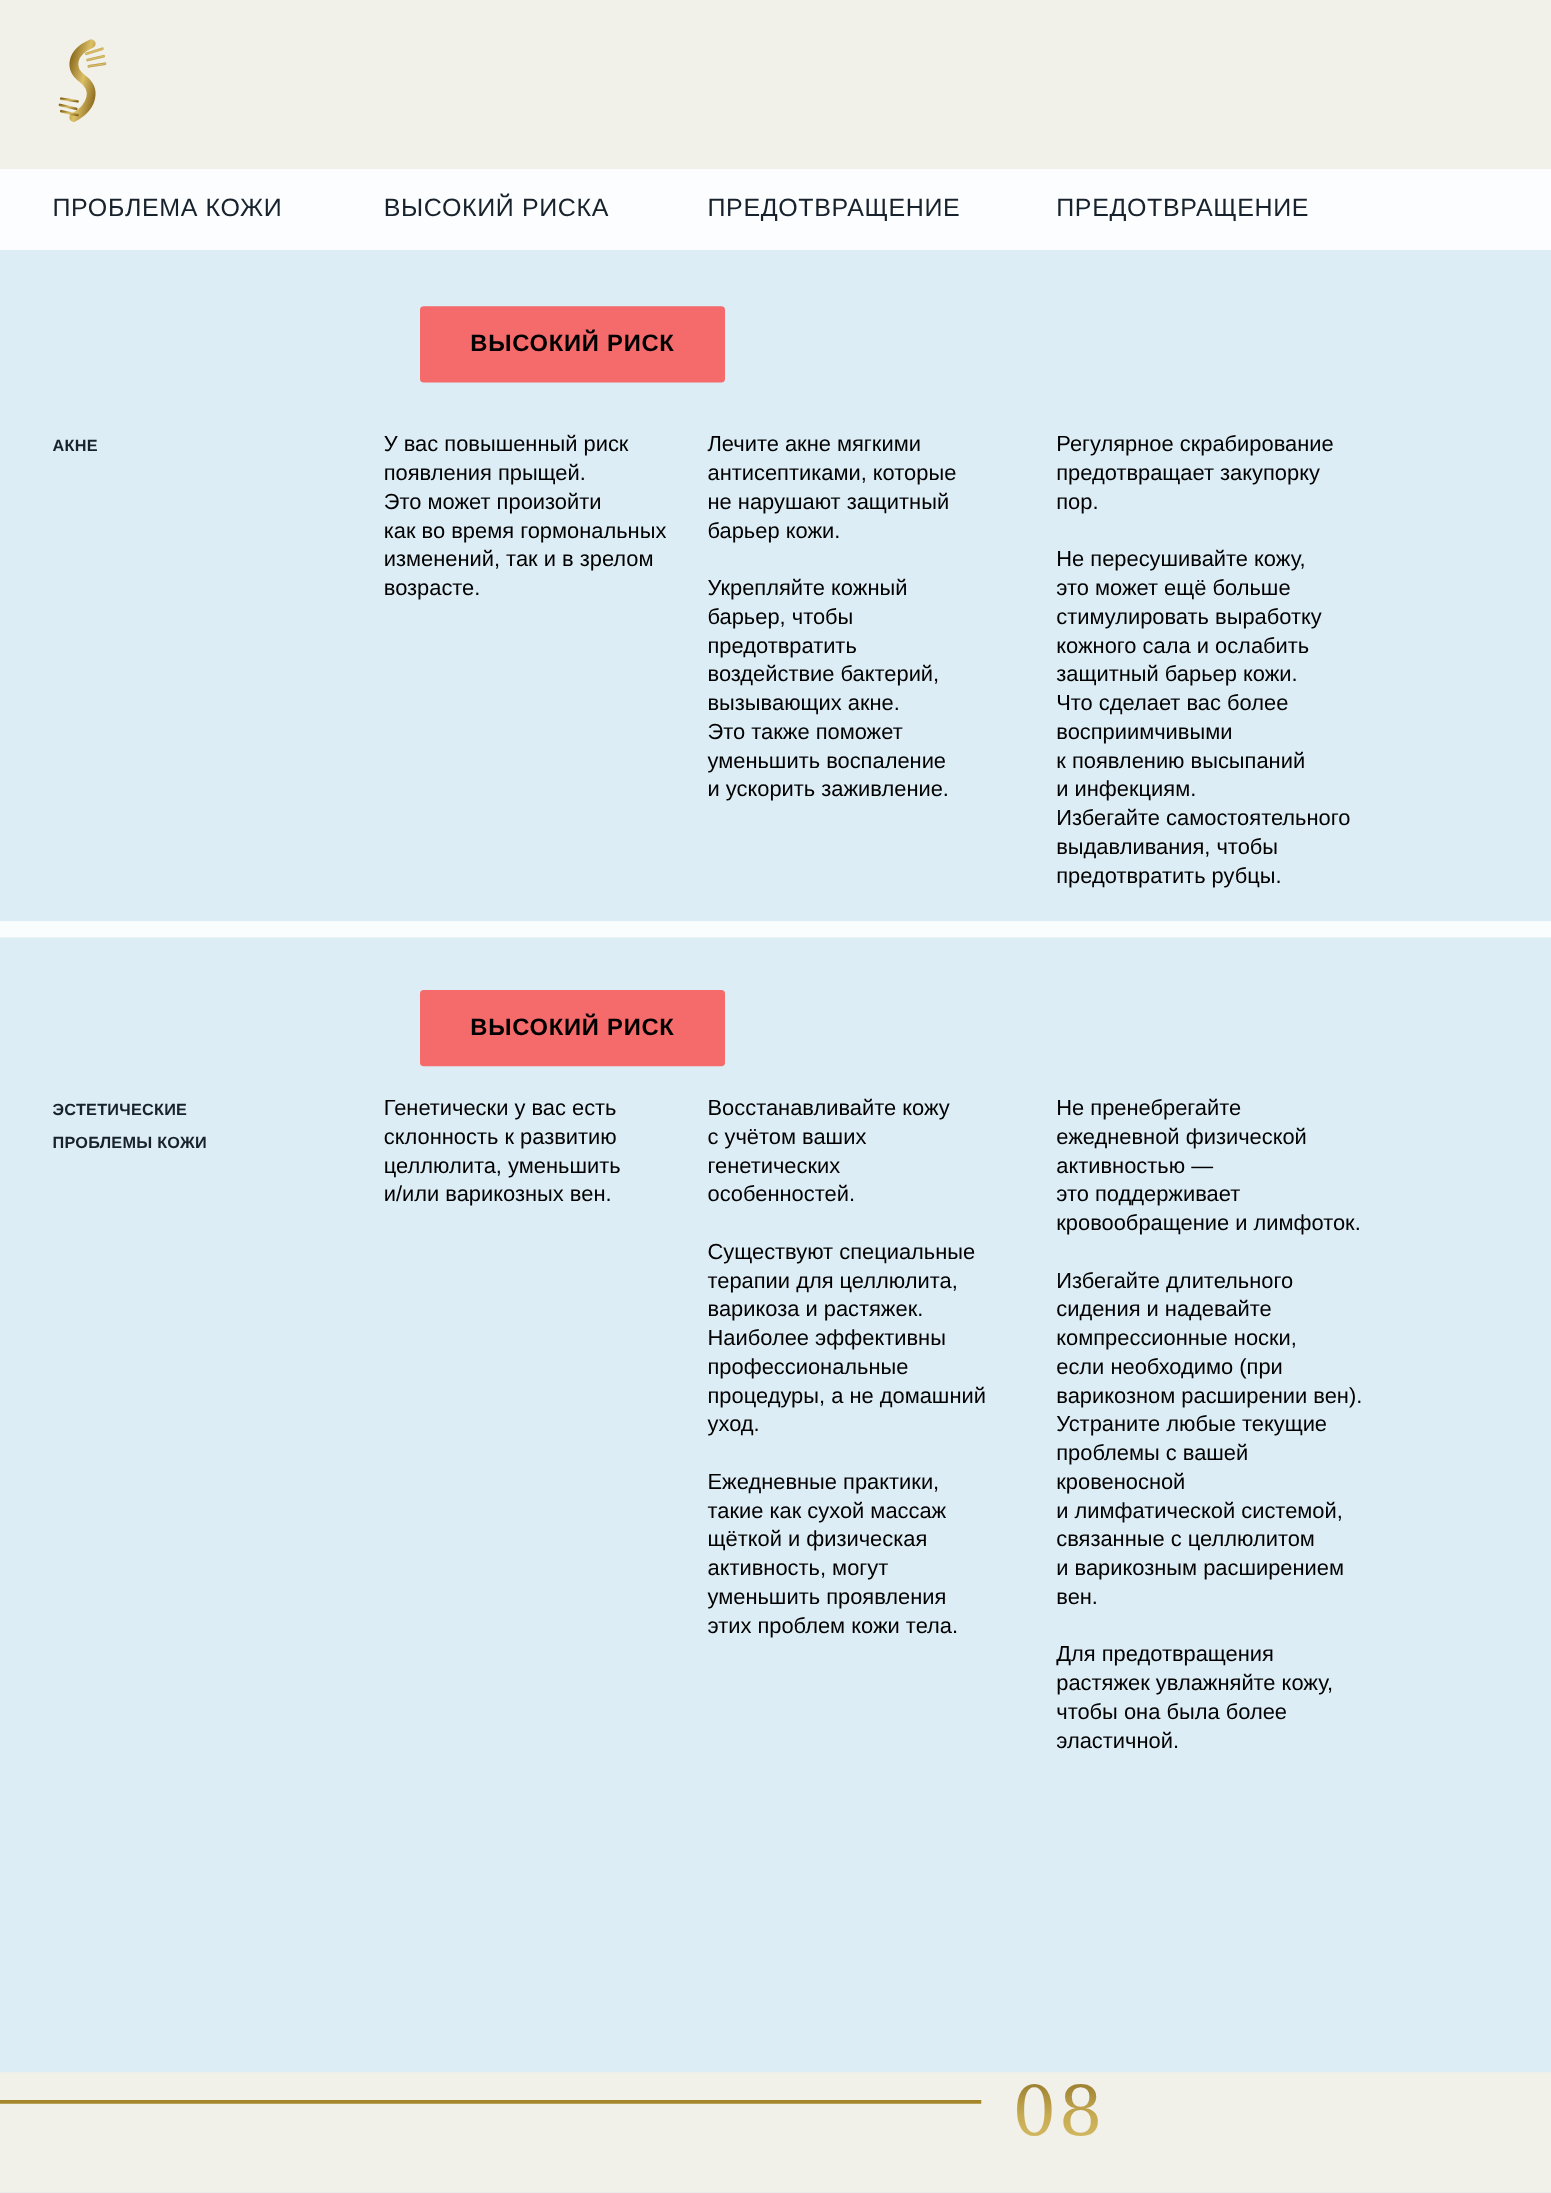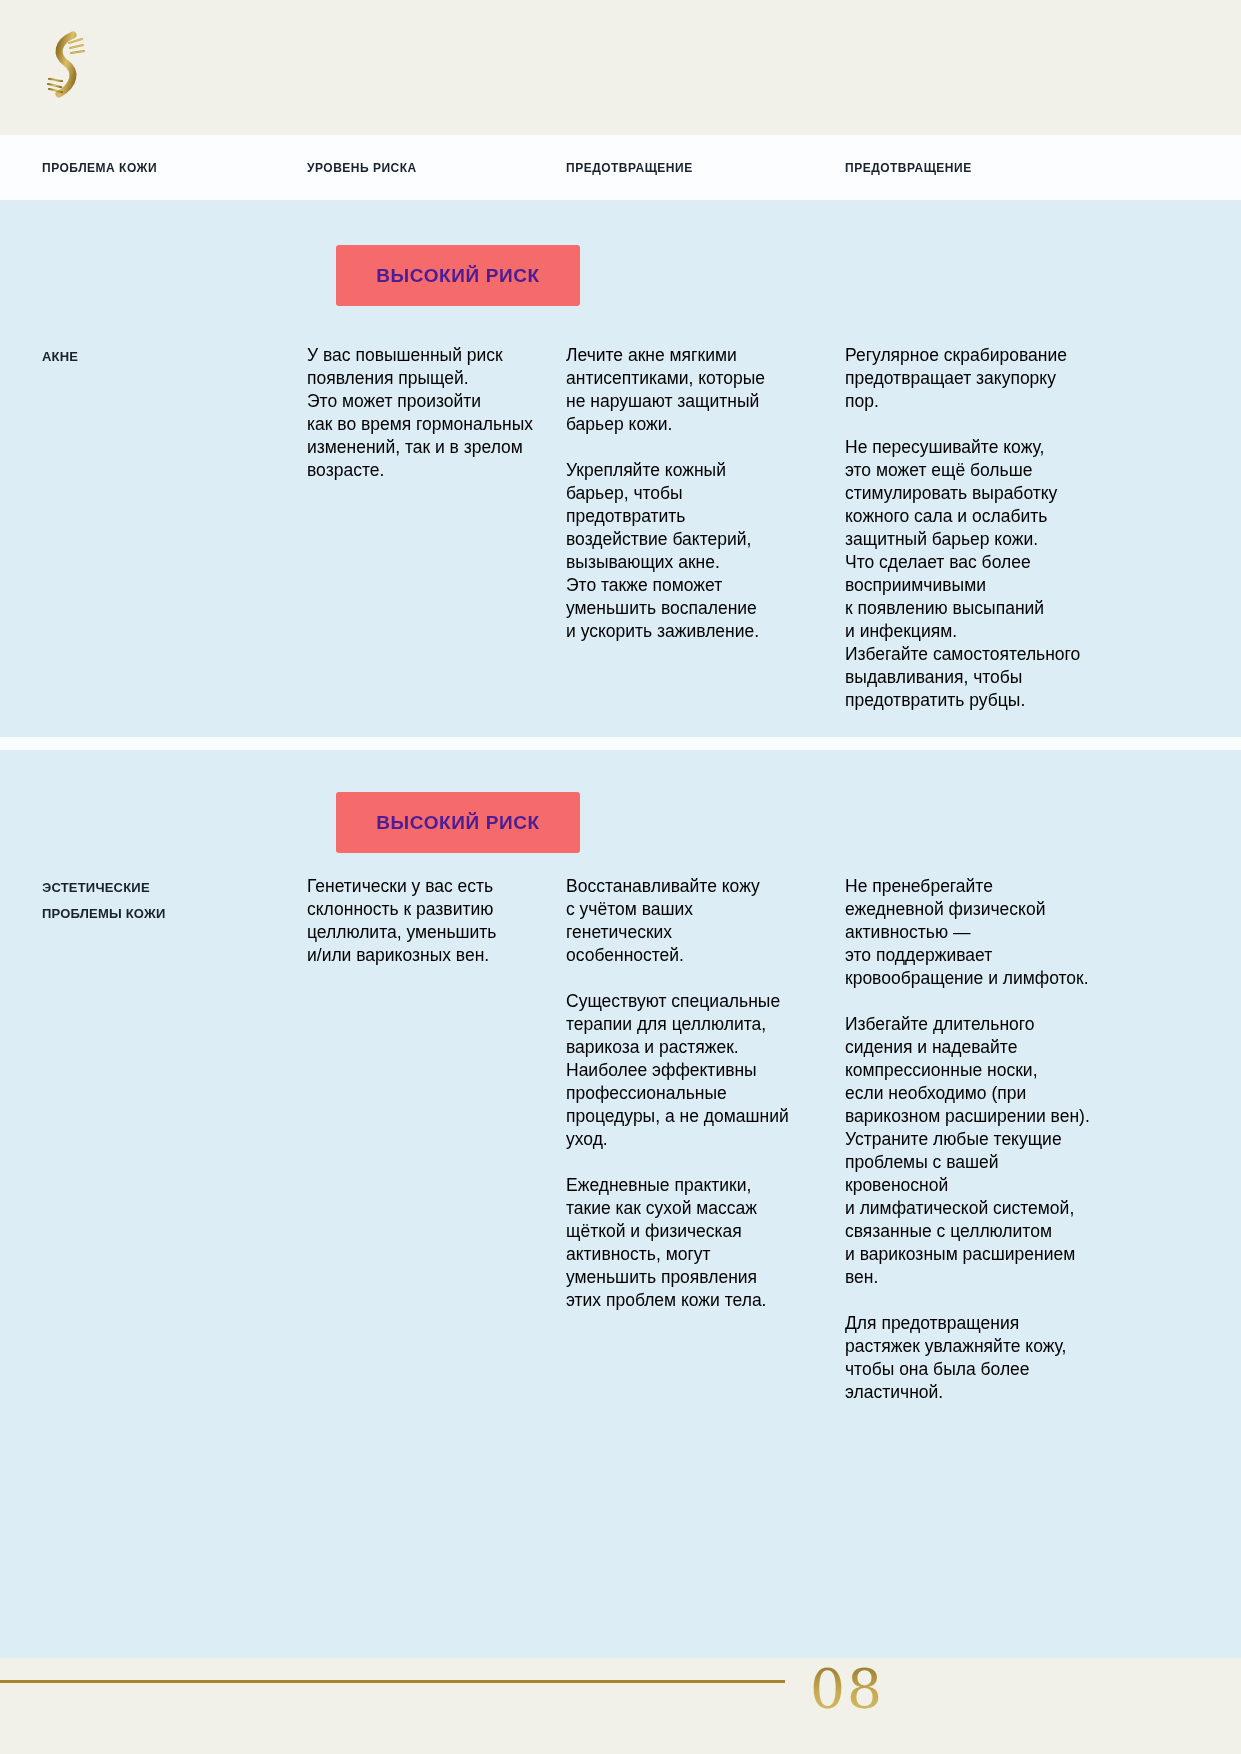--- a/index.html
+++ b/index.html
@@ -32,22 +32,22 @@
   
   .thead{
     height:65px;
     background:#fbfdfe;
     display:grid;
     grid-template-columns:265px 259px 279px 1fr;
     padding:0 40px 0 42px;
     align-items:center;
   }
   .th{
-    font-size:12px;
-    font-weight:700;
+    font-size:20px;
+    font-weight:400;
     color:#18222d;
     letter-spacing:.5px;
   }
   
   .block{
     background:#ddedf5;
     padding:0 40px 0 42px;
     box-sizing:border-box;
   }
   .block-1{height:537px;}
@@ -56,21 +56,21 @@
   .badge-wrap-2{padding-top:42px;}
   .badge{
     margin-left:294px;
     width:244px;
     height:61px;
     display:flex;
     align-items:center;
     justify-content:center;
     background:#f56a6a;
     border-radius:3px;
-    color:#4c1d95;
+    color:#000000;
     font-size:19px;
     font-weight:800;
     letter-spacing:.6px;
     box-sizing:border-box;
   }
   .row-1{margin-top:38px;}
   .row-2{margin-top:22px;}
   .row{
     display:grid;
     grid-template-columns:265px 259px 279px 1fr;
@@ -146,21 +146,21 @@
           <line x1="7" y1="49" x2="20" y2="51"></line>
           <line x1="6" y1="54" x2="19" y2="57"></line>
           <line x1="7" y1="59" x2="20" y2="62"></line>
         </g>
       </svg>
     </span>
   </div>
 
   <div class="thead">
     <div class="th">ПРОБЛЕМА КОЖИ</div>
-    <div class="th">УРОВЕНЬ РИСКА</div>
+    <div class="th">ВЫСОКИЙ РИСКА</div>
     <div class="th">ПРЕДОТВРАЩЕНИЕ</div>
     <div class="th">ПРЕДОТВРАЩЕНИЕ</div>
   </div>
 
   <section class="block block-1">
     <div class="badge-wrap-1">
       <span class="badge">ВЫСОКИЙ РИСК</span>
     </div>
     <div class="row row-1">
       <div class="cell problem">АКНЕ</div>

